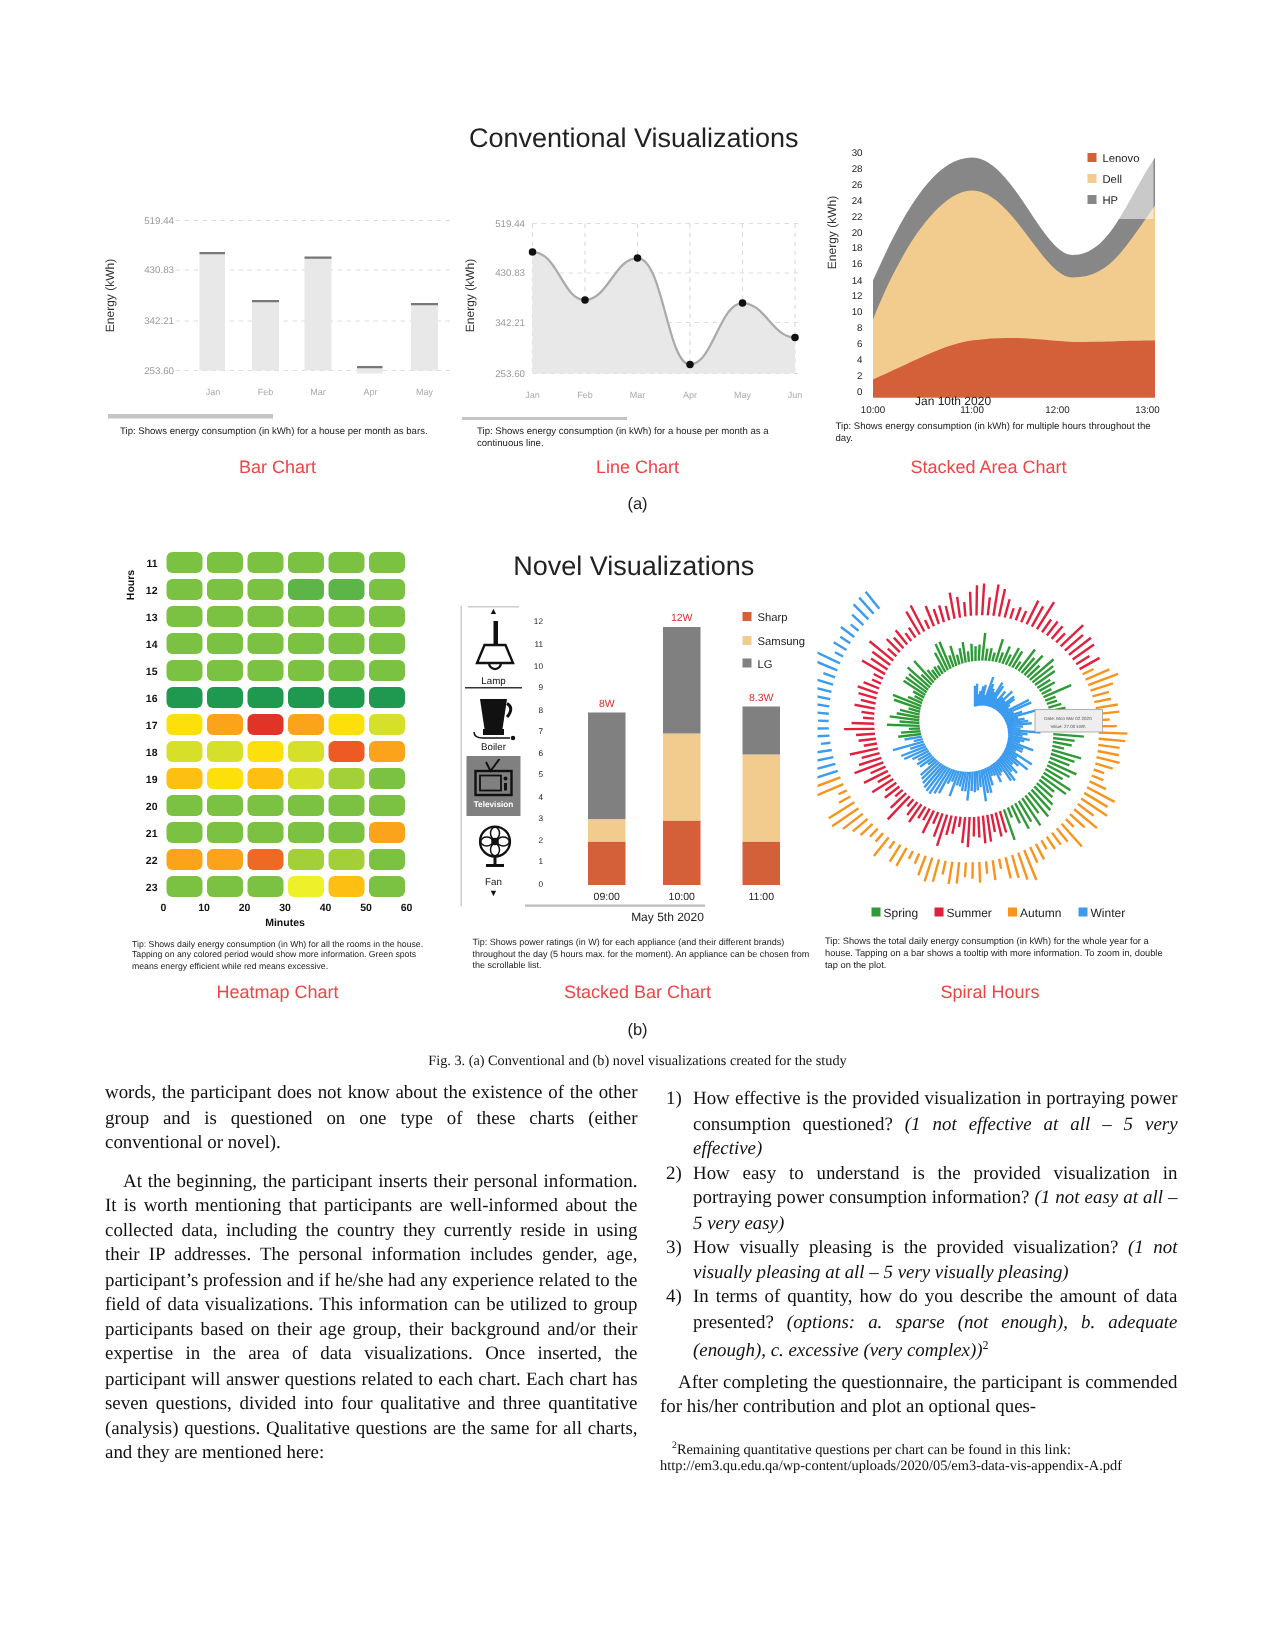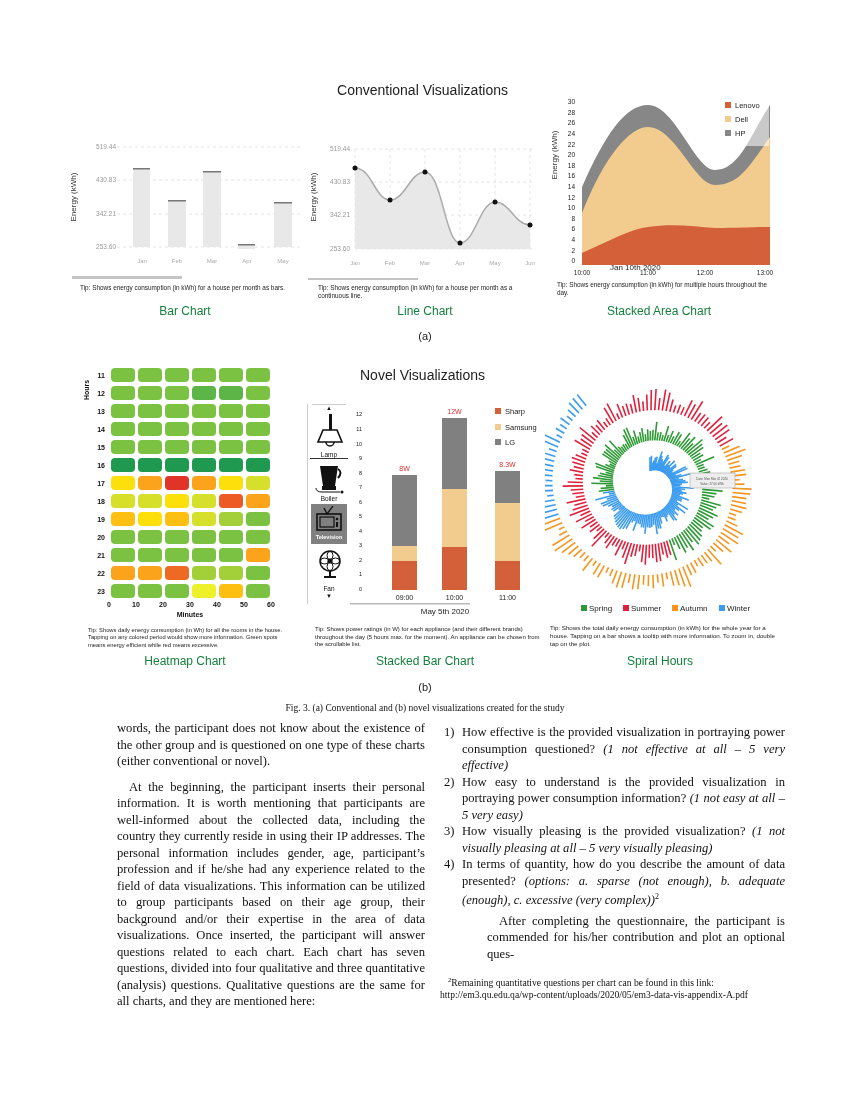--- a/index.html
+++ b/index.html
@@ -1,24 +1,24 @@
 <!DOCTYPE html>
 <html><head>
 <meta charset="utf-8">
 <style>
   * { box-sizing: border-box; margin: 0; padding: 0; }
   body { width: 850px; height: 1100px; background: #fff; position: relative; overflow: hidden; font-family: "Liberation Serif", serif; color: #111; }
   .abs { position: absolute; }
   .sans { font-family: "Liberation Sans", sans-serif; }
-  .fig-title { font-family: "Liberation Sans", sans-serif; font-size: 14px; color: #222; text-align: center; }
+  .fig-title { font-family: "Liberation Sans", sans-serif; font-size: 18px; color: #222; text-align: center; }
   .tip { font-family: "Liberation Sans", sans-serif; font-size: 6.4px; line-height: 8px; color: #222; }
-  .chart-label { font-family: "Liberation Sans", sans-serif; font-size: 12px; color: #15803d; text-align: center; }
+  .chart-label { font-family: "Liberation Sans", sans-serif; font-size: 12px; color: #ef4444; text-align: center; }
   .sub-label { font-family: "Liberation Sans", sans-serif; font-size: 11px; color: #222; text-align: center; }
   .caption { font-size: 9.5px; text-align: center; color: #111; }
-  .body-text { font-size: 12.6px; line-height: 16.5px; text-align: justify; margin-left: 47px; }
+  .body-text { font-size: 12.6px; line-height: 16.5px; text-align: justify; }
   .indent { text-indent: 12px; }
   .q-list { font-size: 12.6px; line-height: 16.5px; }
   .q-item { position: relative; padding-left: 22px; text-align: justify; }
   .q-num { position: absolute; left: 4px; top: 0; }
   .q-item i { font-style: italic; }
   .footnote { font-size: 9.6px; line-height: 11.5px; }
   svg text { font-family: "Liberation Sans", sans-serif; }
 </style>
 </head>
 <body>

